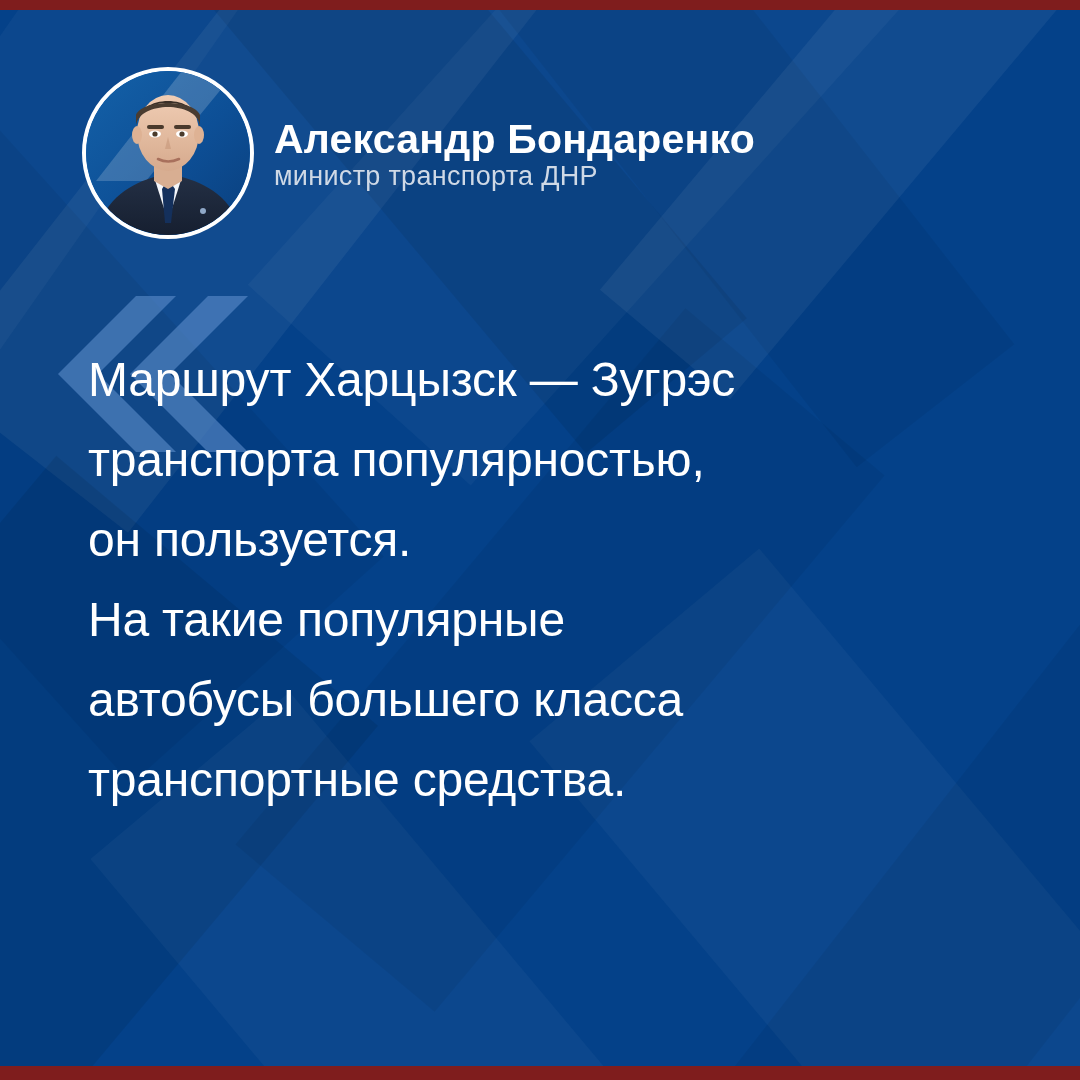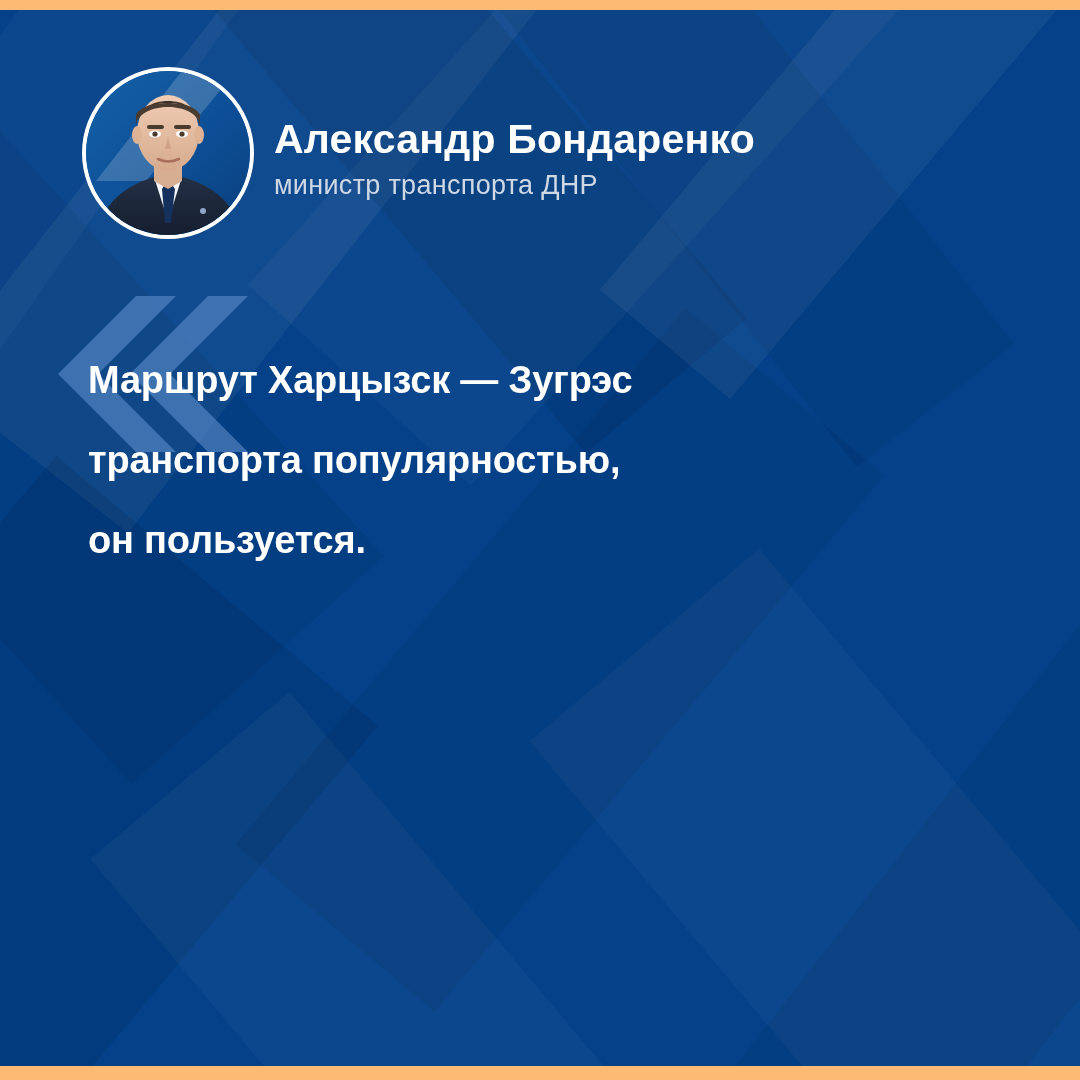--- a/index.html
+++ b/index.html
@@ -8,21 +8,21 @@
     background: #ffffff;
   }
   body {
     font-family: "Liberation Sans", "DejaVu Sans", sans-serif;
   }
 
   .canvas {
     position: relative;
     width: 1080px;
     height: 1080px;
-    background: #fdba74;
+    background: #7f1d1d;
     overflow: hidden;
   }
 
   
   .card {
     position: absolute;
     left: 0;
     top: 10px;
     width: 1080px;
     height: 1056px;
@@ -91,21 +91,20 @@
   }
   .person-name {
     font-size: 41px;
     font-weight: 700;
     color: #ffffff;
     letter-spacing: 0.2px;
     line-height: 1.05;
     white-space: nowrap;
   }
   .person-role {
-    margin-top: 9px;
     font-size: 27px;
     font-weight: 400;
     color: #cfd9e6;
     letter-spacing: 0.3px;
     white-space: nowrap;
   }
 
   .emblem {
     position: absolute;
     left: 830px;
@@ -115,22 +114,22 @@
   }
 
   
   .quote {
     position: absolute;
     left: 88px;
     top: 330px;
     width: 960px;
   }
   .qline {
-    font-size: 38px;
-    font-weight: 700;
+    font-size: 48px;
+    font-weight: 400;
     color: #ffffff;
     line-height: 80px;
     letter-spacing: -0.2px;
     white-space: nowrap;
   }
 </style>
 </head>
 <body>
 
 <div class="canvas">
@@ -223,16 +222,19 @@
         <div class="person-name">Александр Бондаренко</div>
         <div class="person-role">министр транспорта ДНР</div>
       </div>
 
     </div>
 
     <div class="quote">
       <div class="qline">Маршрут Харцызск — Зугрэс</div>
       <div class="qline">транспорта популярностью,</div>
       <div class="qline">он пользуется.</div>
+      <div class="qline">На такие популярные</div>
+      <div class="qline">автобусы большего класса</div>
+      <div class="qline">транспортные средства.</div>
     </div>
 
   </div>
 </div>
 
 </body></html>

